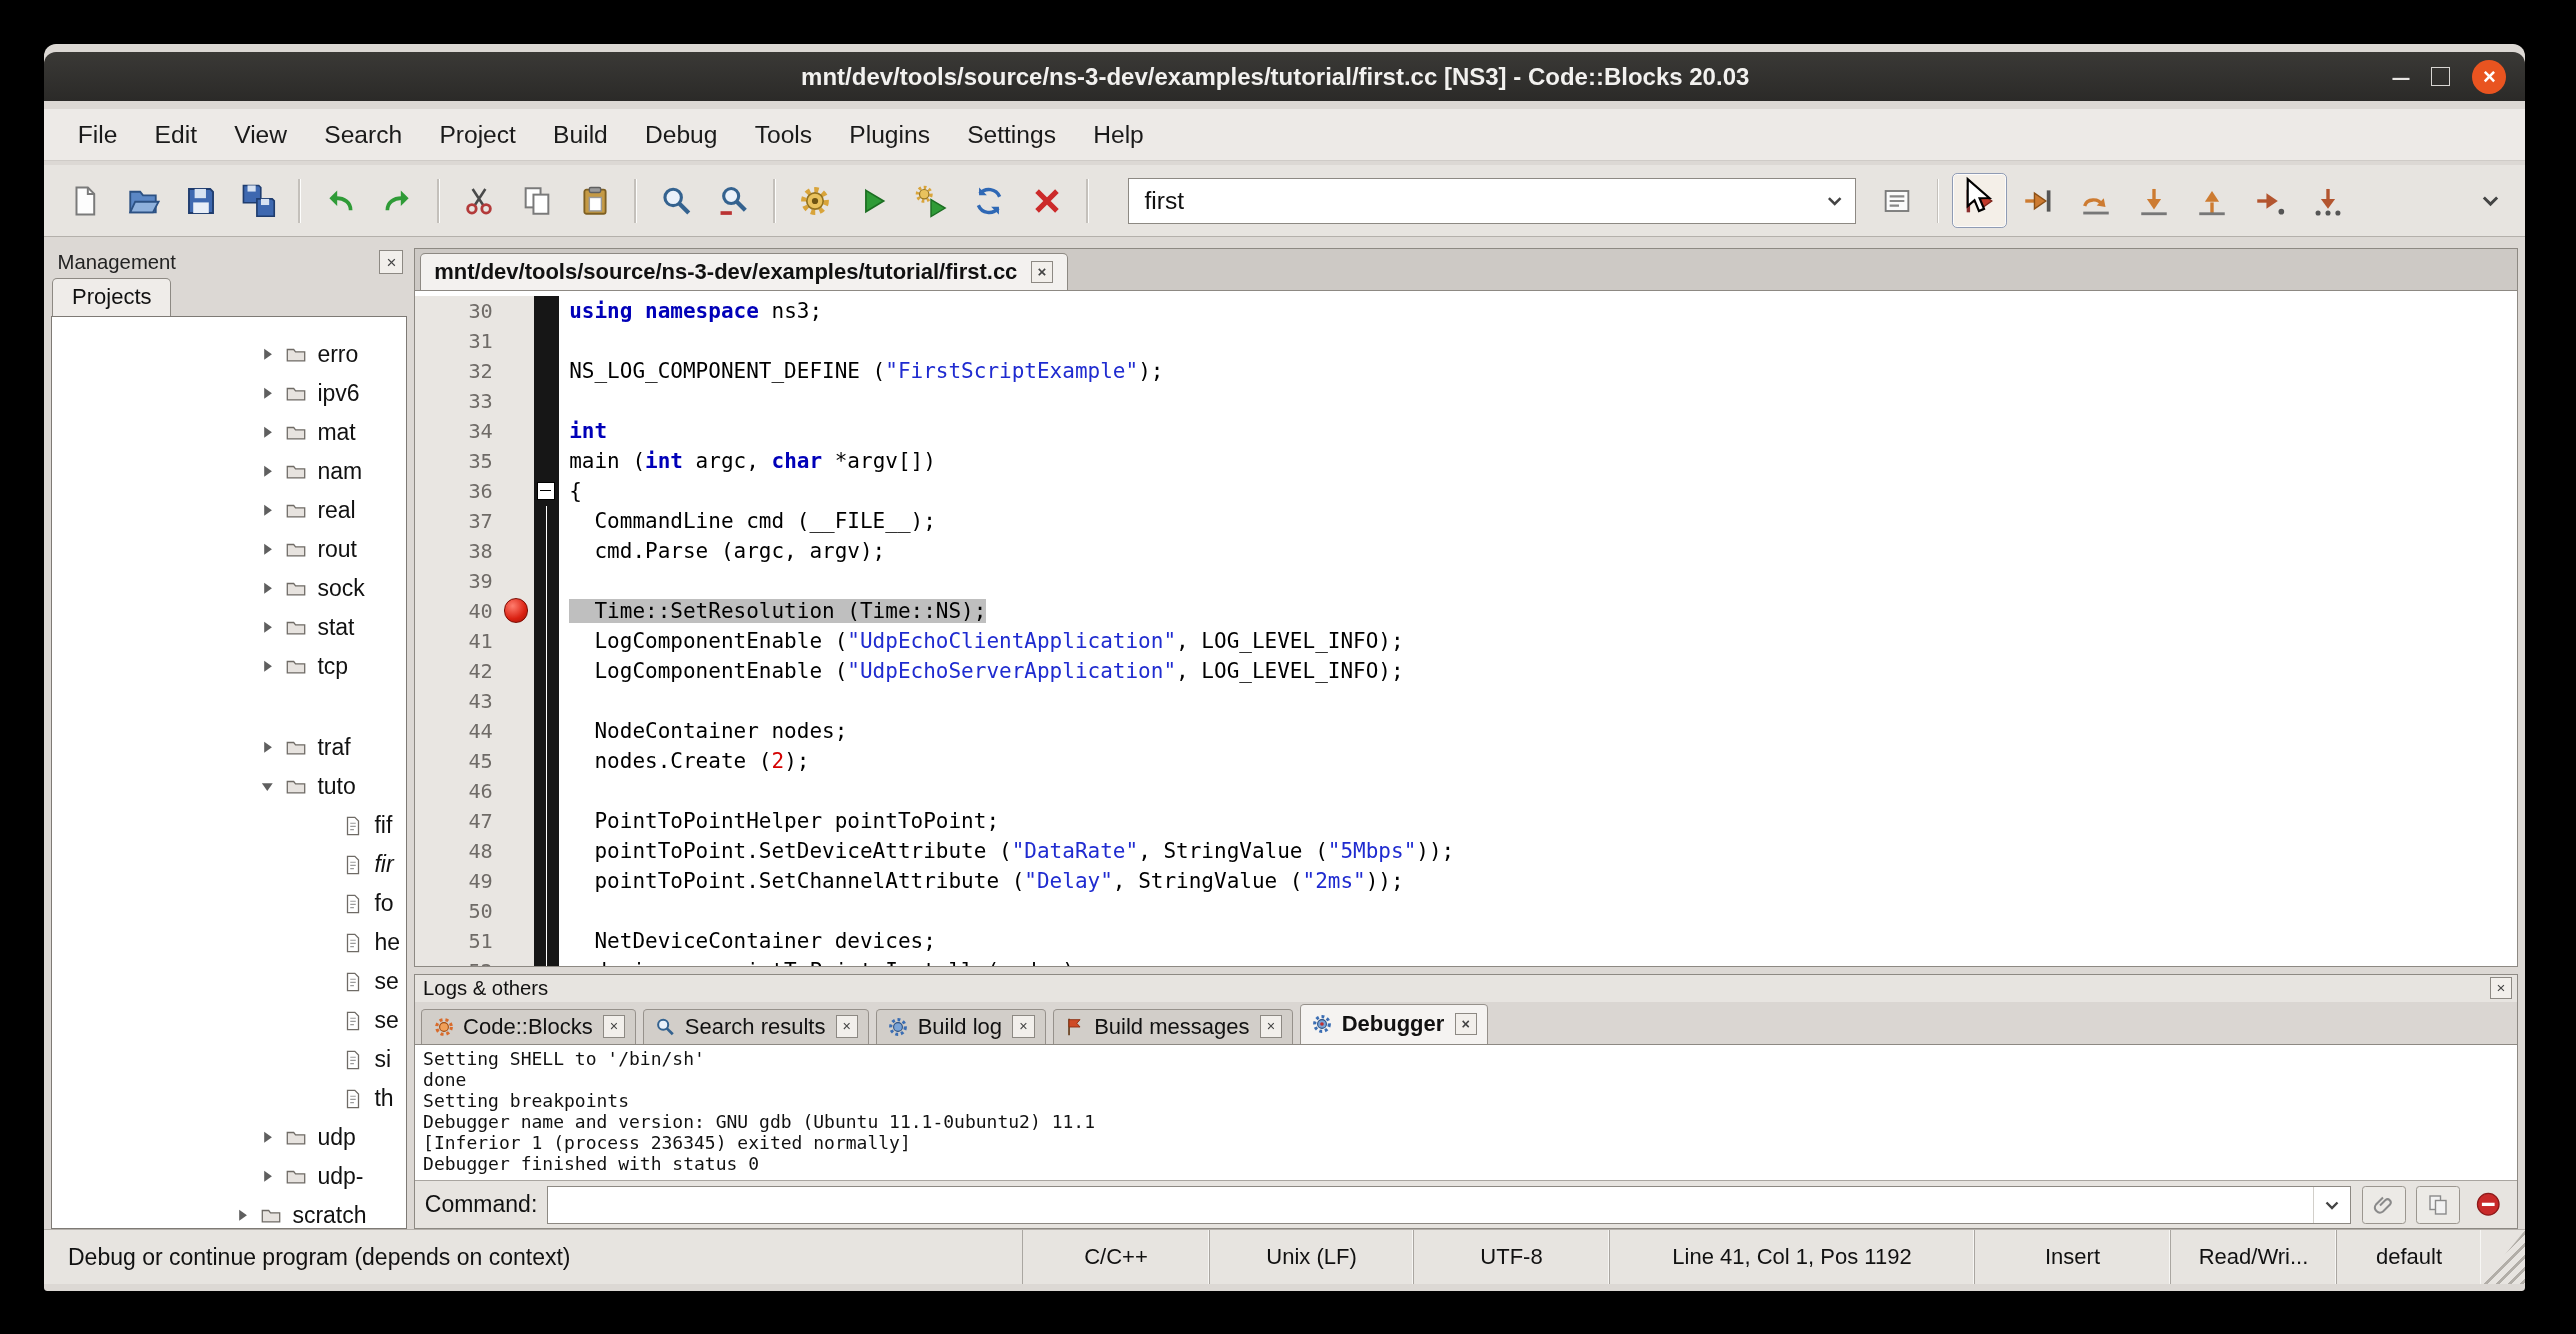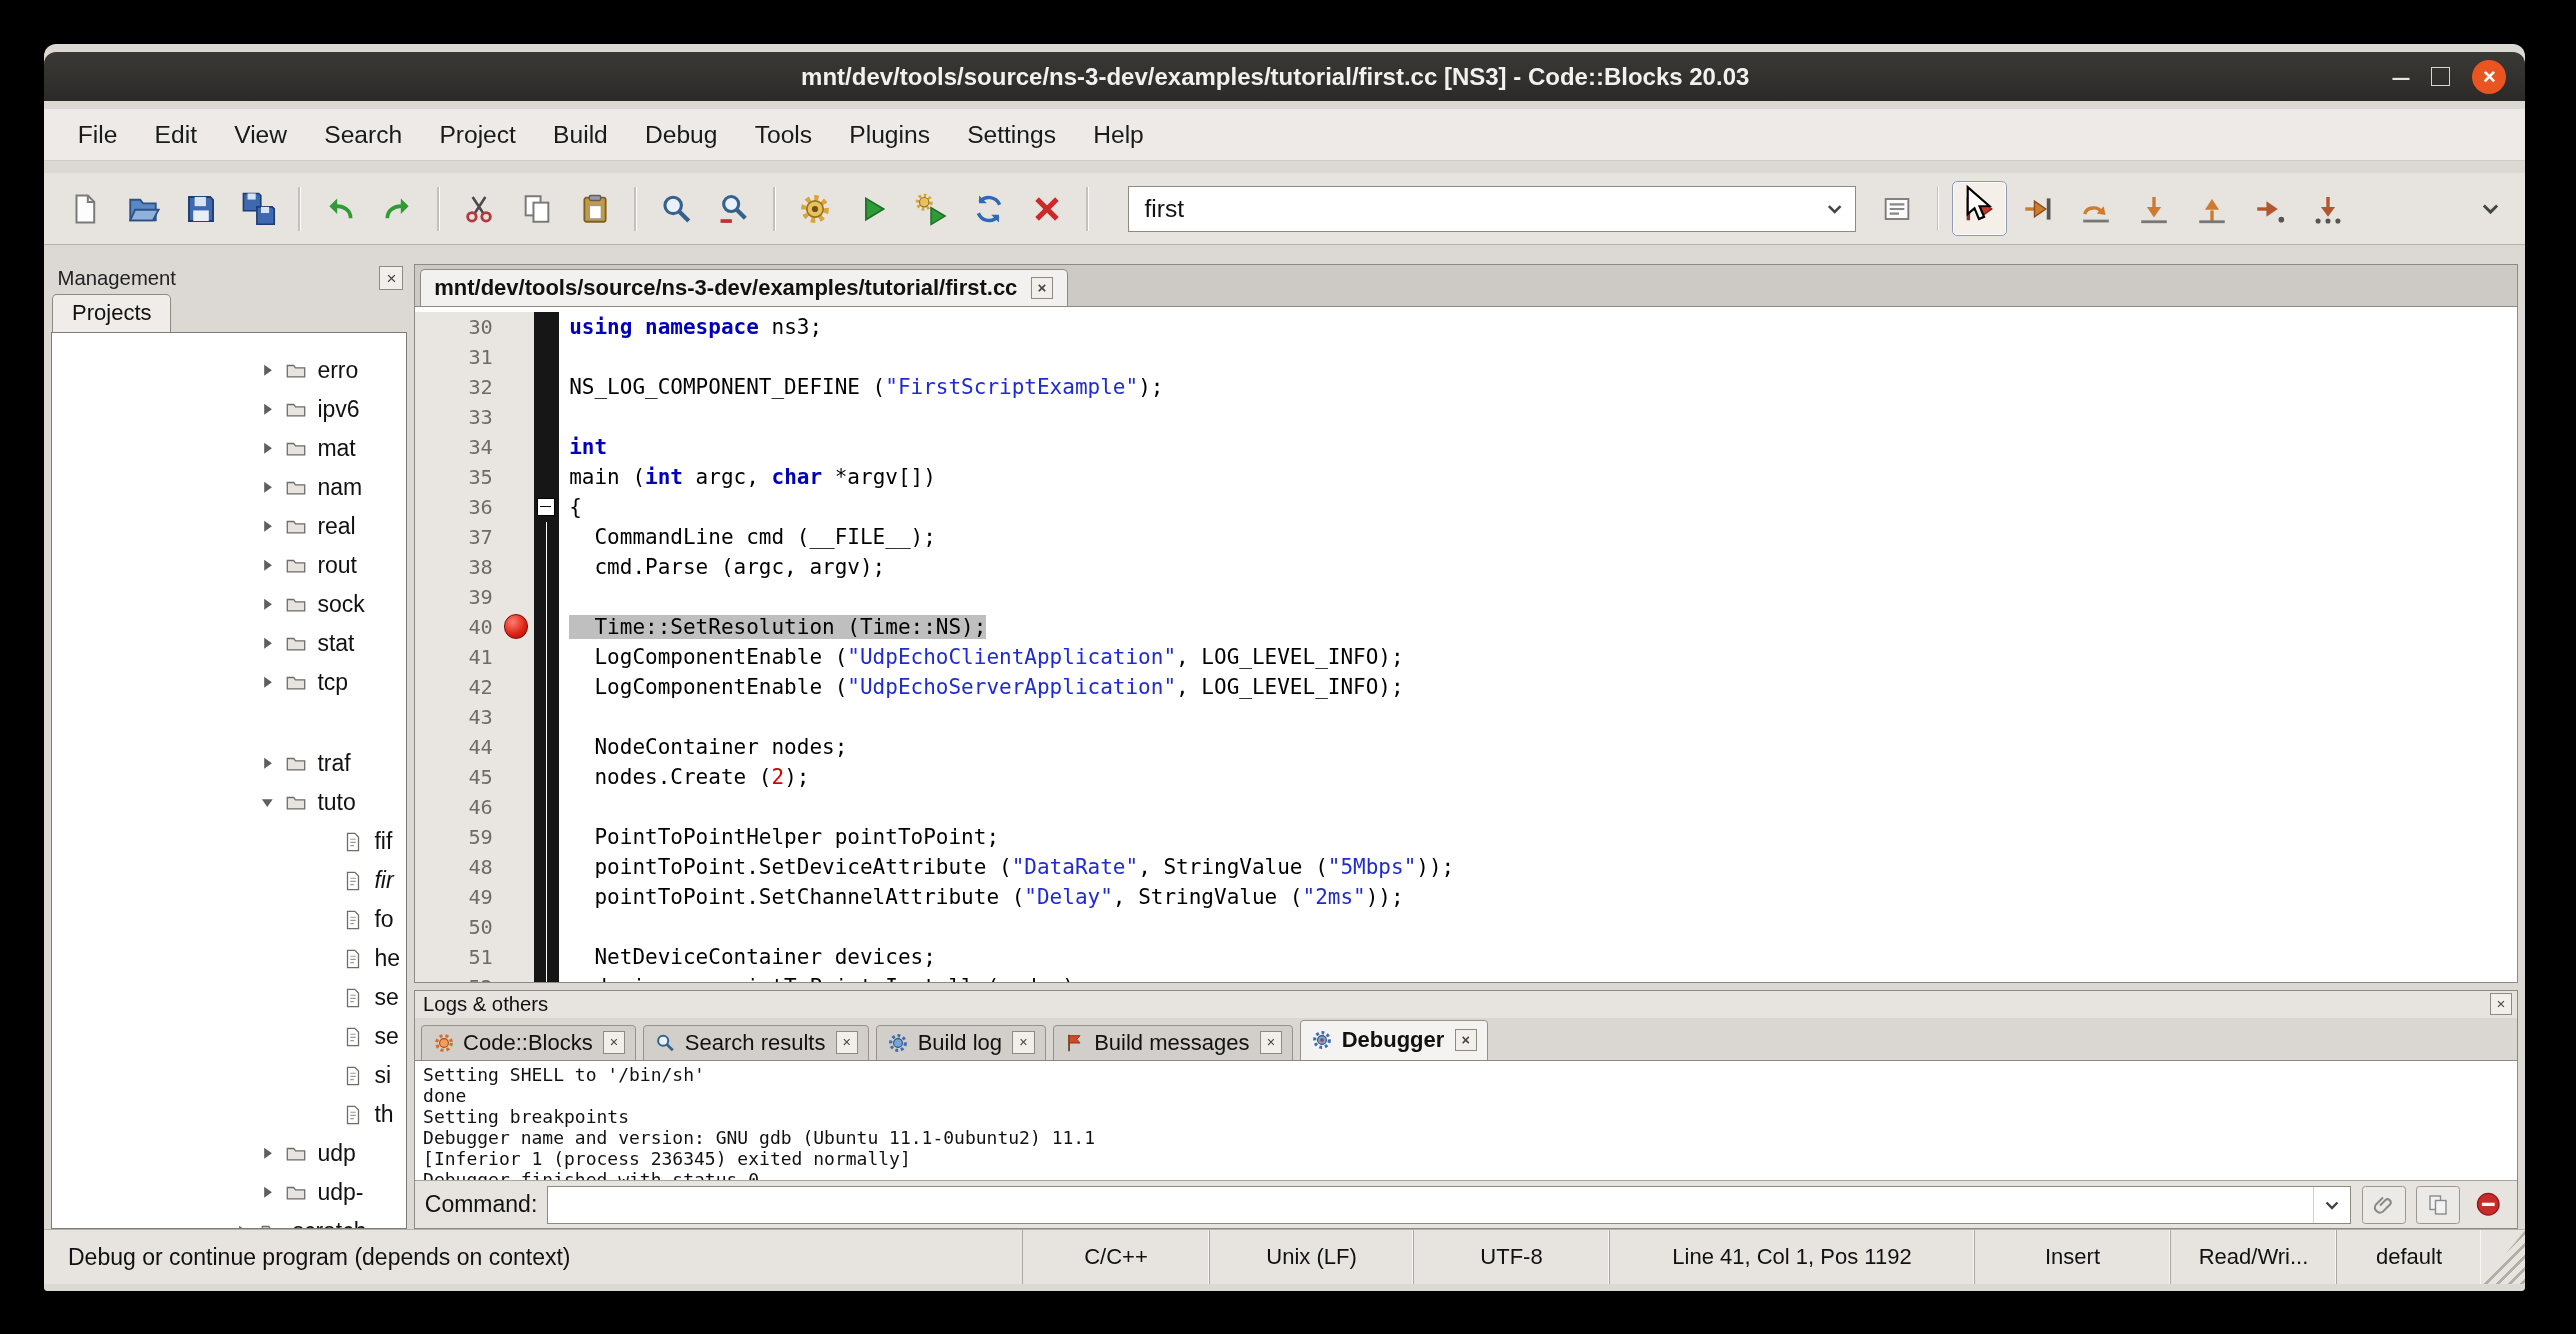--- a/index.html
+++ b/index.html
@@ -18,21 +18,21 @@
                 gap:22px;padding-right:18.6px;}
   .win-min{color:#e8e6e3;font-size:30.5px;line-height:17px;}
   .win-max{width:17px;height:17px;border:1.7px solid #d8d6d3;}
   .win-close{width:34px;height:34px;border-radius:50%;background:#E95420;color:#fff;font-size:22px;
              display:flex;align-items:center;justify-content:center;font-weight:bold;}
   
   .menubar{height:51px;margin:0 -6.8px;background:#edeae7;border-bottom:0.8px solid #cfcbc7;
            display:flex;align-items:center;padding:0 15.2px;flex:none;}
   .menu-item{font-size:24.6px;padding:0 18.6px;color:#1a1a1a;}
   
-  .toolbar{height:71px;margin:12px -6.8px;background:#e7e4e0;border-bottom:0.8px solid #b4b0ab;
+  .toolbar{height:71px;margin:4px -6.8px;background:#e7e4e0;border-bottom:0.8px solid #b4b0ab;
            display:flex;align-items:center;padding:0 12px;flex:none;}
   .tb-group{display:flex;align-items:center;}
   .tbtn{width:53px;height:53px;margin:0 2.5px;display:flex;align-items:center;justify-content:center;
         border-radius:5.1px;position:relative;flex:none;}
   .tbtn.hovered{background:#f4efe8;border:0.8px solid #8f9bb4;box-shadow:inset 0 0 0 0.8px #fff;}
   .tbsep{width:1.7px;height:44px;background:#c4c0bb;border-right:0.8px solid #fdfdfc;margin:0 10.2px;flex:none;}
   .tb-combo{width:728px;height:46px;background:#fff;border:0.8px solid #8d8983;display:flex;
             align-items:center;margin:0 12px 0 29px;font-size:24.6px;padding-left:15.2px;flex:none;box-sizing:border-box;}
   .tb-combo .combo-chev{margin-left:auto;width:41px;height:100%;display:flex;align-items:center;
             justify-content:center;}
@@ -755,21 +755,21 @@
             </div>
             <div class="erow">
               <div class="enum">46</div>
               <div class="emark"></div>
               <div class="efold">
                 <div class="fold-guide"></div>
               </div>
               <div class="ecode"></div>
             </div>
             <div class="erow">
-              <div class="enum">59</div>
+              <div class="enum">47</div>
               <div class="emark"></div>
               <div class="efold">
                 <div class="fold-guide"></div>
               </div>
               <div class="ecode"><span>  PointToPointHelper pointToPoint;</span></div>
             </div>
             <div class="erow">
               <div class="enum">48</div>
               <div class="emark"></div>
               <div class="efold">

